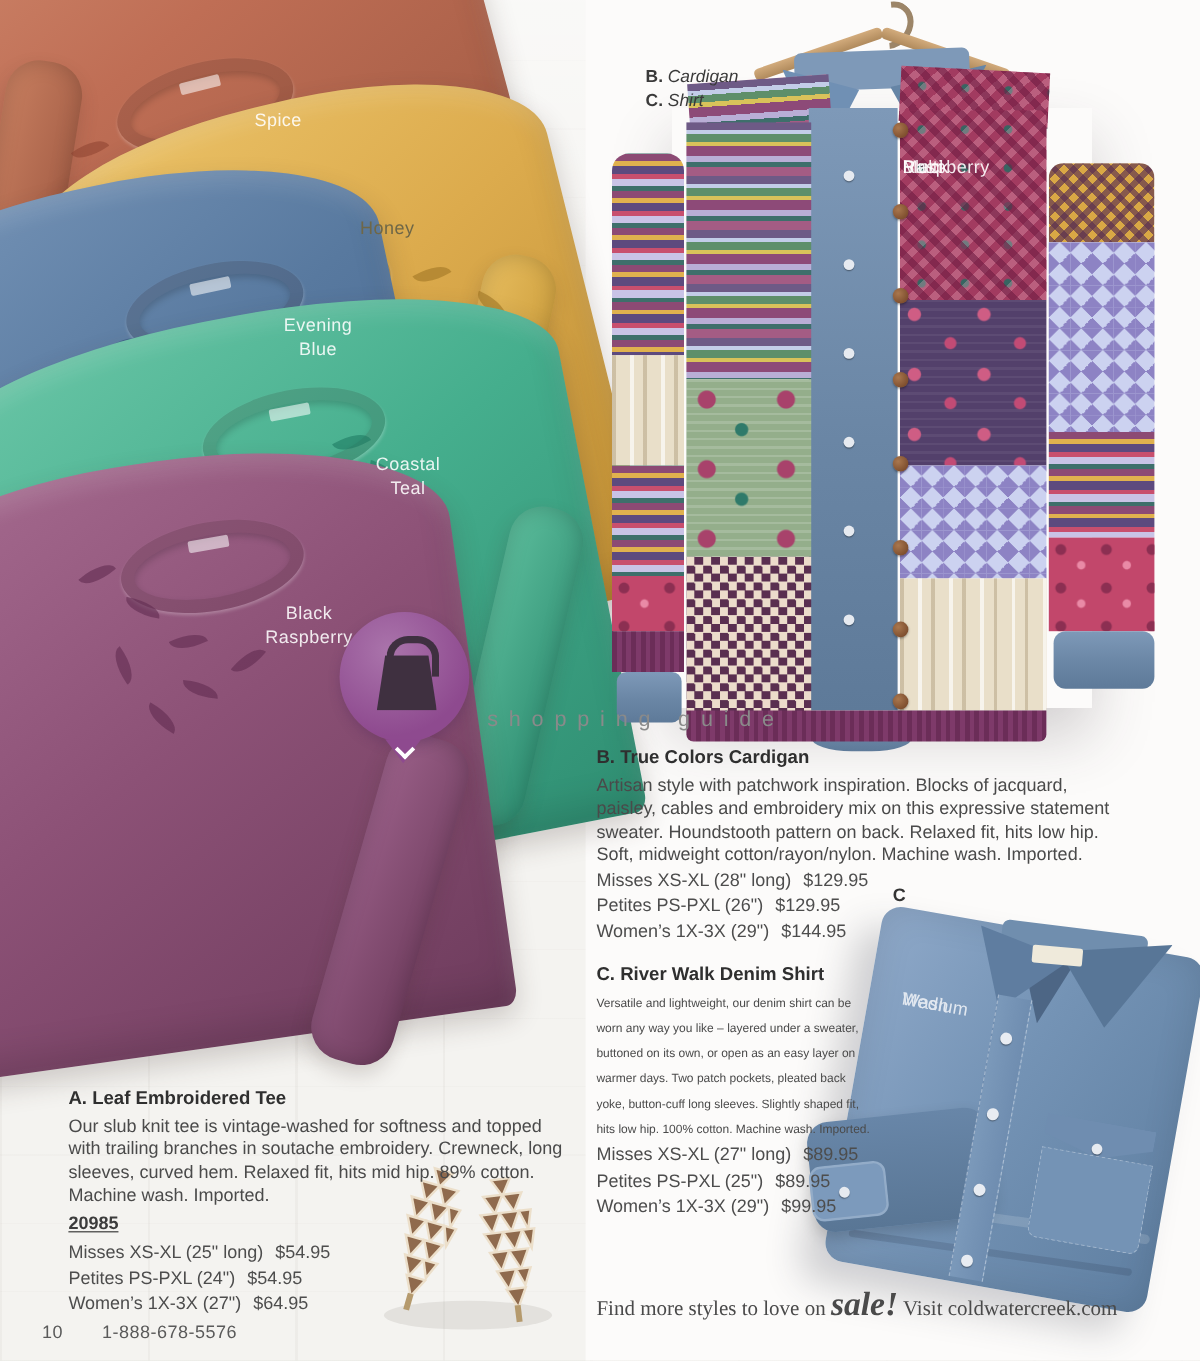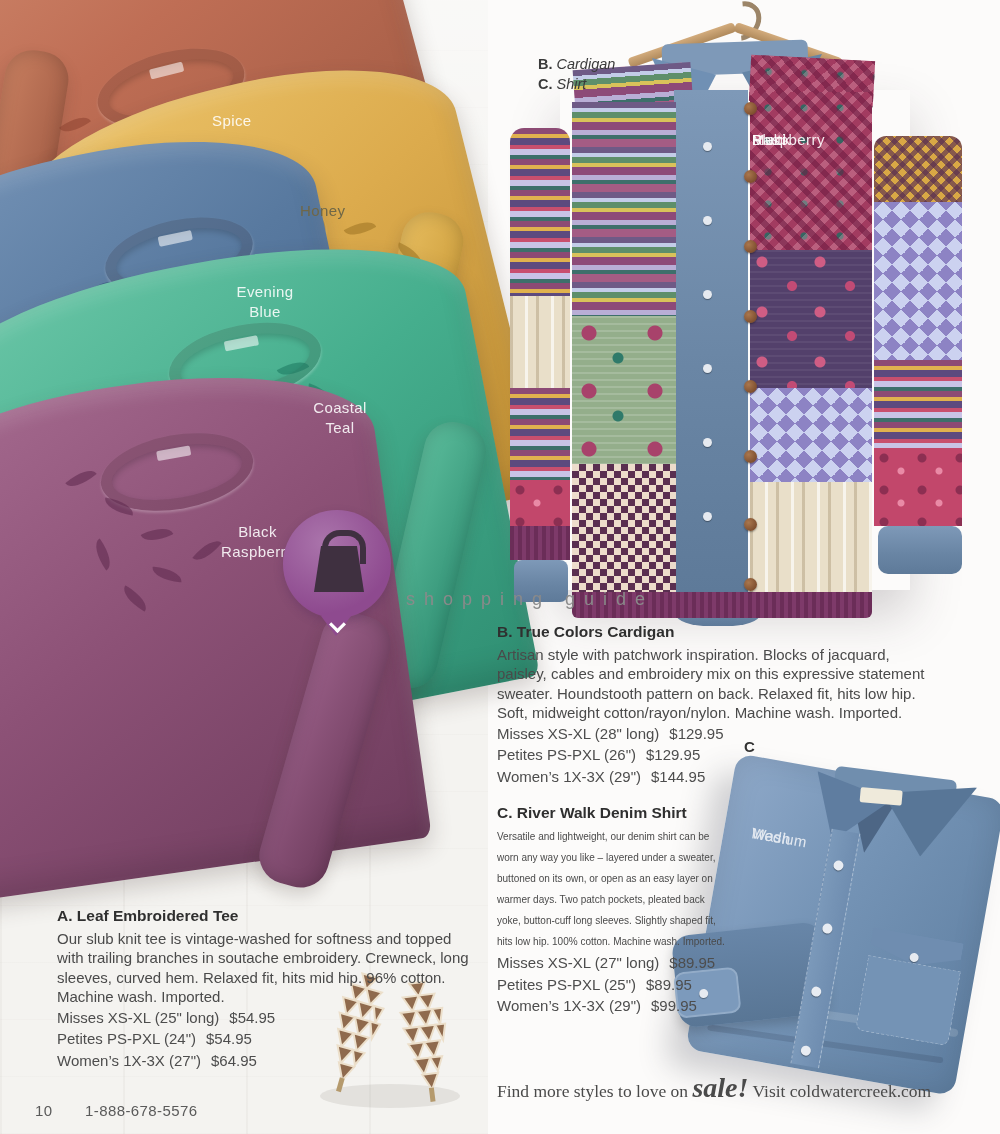--- a/index.html
+++ b/index.html
@@ -32,21 +32,21 @@
        background:linear-gradient(100deg,#5cbd9c,#2f8e72);}
   .sleeve-rasp{left:290px;top:610px;width:70px;height:280px;transform:rotate(16deg);z-index:6;
        background:linear-gradient(100deg,#9c618a,#6e3c5d);}
   .sleeve-spice{left:-6px;top:50px;width:64px;height:190px;transform:rotate(9deg);z-index:2;
        background:linear-gradient(100deg,#c87f60,#a05a43);}
   .collar{position:absolute;border-radius:50%;border:11px solid rgba(40,20,20,.14);z-index:7;
        box-shadow:inset 0 3px 6px rgba(0,0,0,.18), 0 2px 3px rgba(255,255,255,.25);}
   .collar::after{content:"";position:absolute;left:50%;top:2px;width:34px;height:10px;margin-left:-17px;
        background:rgba(255,255,255,.55);border-radius:2px;}
   .leaf{position:absolute;width:30px;height:13px;border-radius:2% 95% 2% 95%;z-index:7;}
-  .photo-label{position:absolute;z-index:9;font-size:15px;letter-spacing:.4px;color:rgba(255,255,255,.88);margin-top:20px;}
+  .photo-label{position:absolute;z-index:9;font-size:15px;letter-spacing:.4px;color:rgba(255,255,255,.88);}
   .photo-label span{display:block;text-align:center;line-height:20px;}
   .lbl-honey{color:#6f6747;}
 
   
   .cardigan{position:absolute;left:500px;top:0;width:470px;height:632px;z-index:5;}
   .cardigan *{position:absolute;}
   .cg-shadow{left:60px;top:90px;width:350px;height:500px;box-shadow:0 24px 48px rgba(60,50,60,.22);}
   .stripes{background:repeating-linear-gradient(180deg,
       #6e5a86 0 6px,#c3cde8 6px 10px,#5e8f6a 10px 16px,#d9c25a 16px 20px,
       #8d4a78 20px 28px,#b9aed6 28px 33px,#3e6f6b 33px 37px,#a45c84 37px 45px);}
@@ -268,21 +268,22 @@
 
     <div class="cardigan-label" style="left:252px;top:128px;width:120px">
       <span>Black</span>
       <span>Raspberry</span>
       <span>Multi</span>
     </div>
   </div>
 
   <div class="copy" style="left:57px;top:906px;width:414px">
     <div class="title">A. Leaf Embroidered Tee</div>
-    <div>Our slub knit tee is vintage-washed for softness and topped with trailing branches in soutache embroidery. Crewneck, long sleeves, curved hem. Relaxed fit, hits mid hip. 96% cotton. Machine wash. Imported.</div>
+    <div>Our slub knit tee is vintage-washed for softness and topped with trailing branches in soutache embroidery. Crewneck, long sleeves, curved hem. Relaxed fit, hits mid hip. 89% cotton. Machine wash. Imported.</div>
+    <div class="item-no">20985</div>
     <div class="price-row"><span>Misses XS-XL (25" long)</span><span class="price">$54.95</span></div>
     <div class="price-row"><span>Petites PS-PXL (24")</span><span class="price">$54.95</span></div>
     <div class="price-row"><span>Women’s 1X-3X (27")</span><span class="price">$64.95</span></div>
   </div>
 
   <div class="copy" style="left:497px;top:622px;width:446px">
     <div class="title">B. True Colors Cardigan</div>
     <div>Artisan style with patchwork inspiration. Blocks of jacquard, paisley, cables and embroidery mix on this expressive statement sweater. Houndstooth pattern on back. Relaxed fit, hits low hip. Soft, midweight cotton/rayon/nylon. Machine wash. Imported.</div>
     <div class="price-row"><span>Misses XS-XL (28" long)</span><span class="price">$129.95</span></div>
     <div class="price-row"><span>Petites PS-PXL (26")</span><span class="price">$129.95</span></div>

